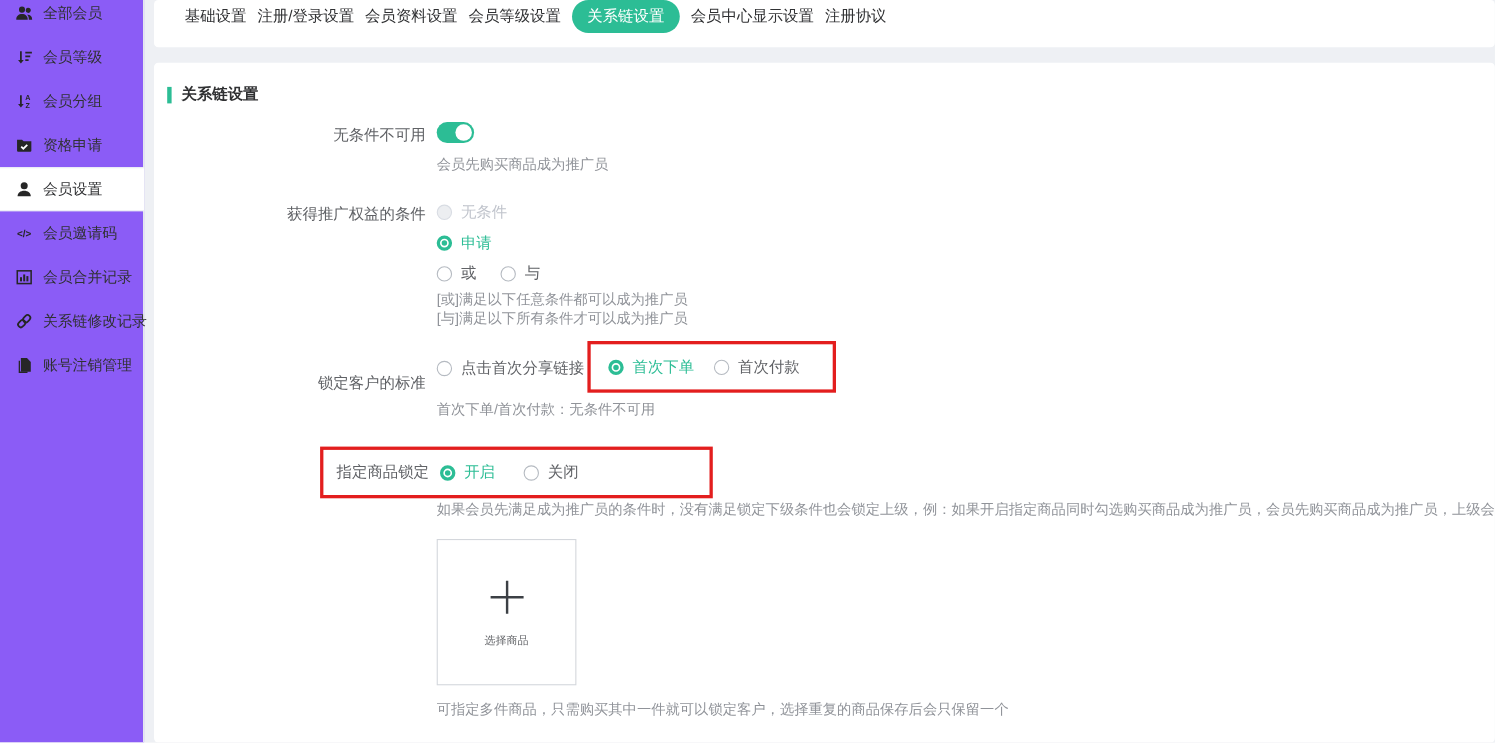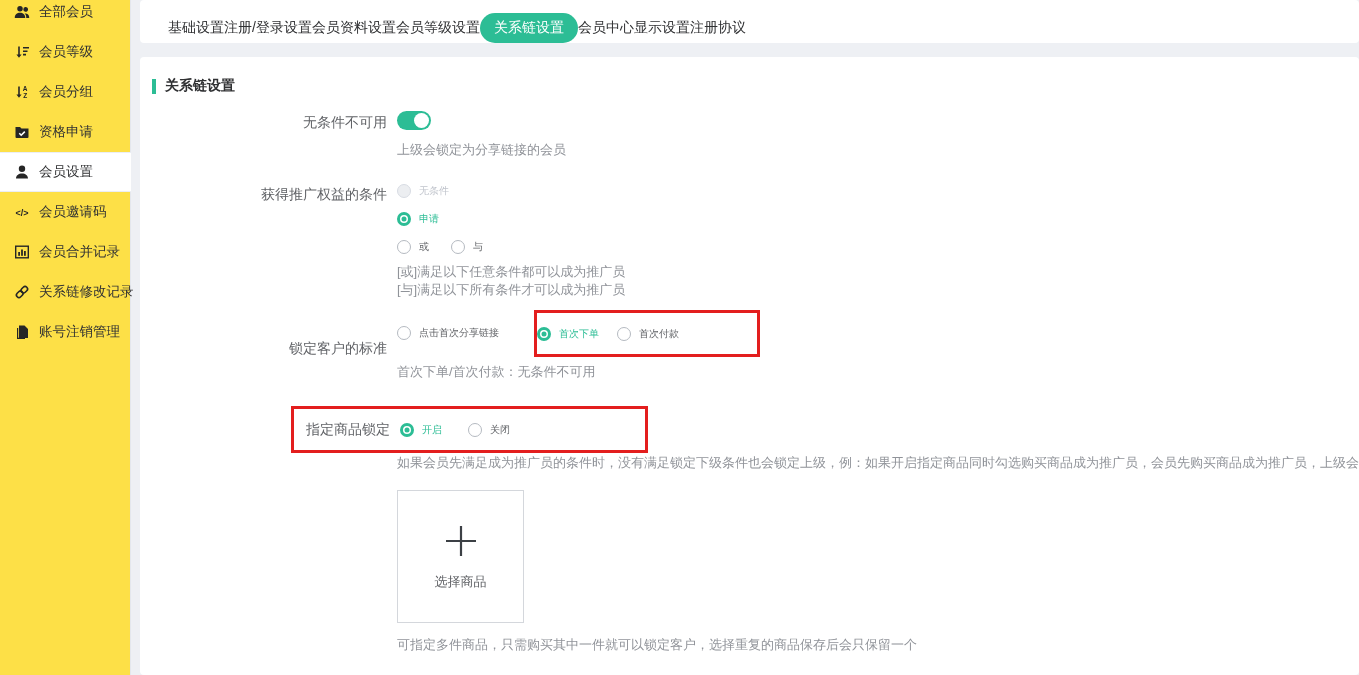--- a/index.html
+++ b/index.html
@@ -16,21 +16,21 @@
   body{
     font-family:"Liberation Sans","DejaVu Sans",sans-serif;
     background:#eef0f4;
     display:flex;
     font-size:14px;
     color:var(--txt);
   }
   
   .sidebar{
     width:131px;
-    background:#fde047;
+    background:#8b5cf6;
     border-right:1px solid var(--border);
     flex:0 0 131px;
     position:relative;
   }
   .side-nav{margin-top:-8px;}
   .side-item{
     height:40px;
     display:flex;
     align-items:center;
     gap:9px;
@@ -56,23 +56,23 @@
     flex-direction:column;
     padding-left:9px;
     background:#eef0f4;
     min-width:0;
   }
   .tabbar{
     height:43px;
     background:#fff;
     border-radius:4px;
     display:flex;
-    align-items:flex-end;
+    align-items:flex-start;
     padding-left:28px;
-    gap:0;
+    gap:10px;
     flex:0 0 43px;
   }
   .tab{
     color:var(--txt);
     cursor:pointer;
     padding:6px 0;
     white-space:nowrap;
   }
   .tab.active{
     background:var(--green);
@@ -100,53 +100,53 @@
   .hint{position:absolute;left:257px;font-size:13px;color:var(--hint);line-height:18px;white-space:nowrap;}
   
   .switch{
     position:absolute;left:257px;top:54px;
     width:34px;height:19px;border-radius:10px;background:var(--green);cursor:pointer;
   }
   .switch::after{
     content:'';position:absolute;right:2px;top:2px;width:15px;height:15px;border-radius:50%;background:#fff;
   }
   
-  .radio{display:inline-flex;align-items:center;gap:8px;font-size:10px;color:var(--label);cursor:pointer;white-space:nowrap;}
+  .radio{display:inline-flex;align-items:center;gap:8px;font-size:14px;color:var(--label);cursor:pointer;white-space:nowrap;}
   .rdot{width:14px;height:14px;border-radius:50%;border:1px solid #b5bac1;background:#fff;position:relative;flex:0 0 14px;}
   .radio.checked .rdot{border:3px solid var(--green);}
   .radio.checked .rdot::after{
     content:'';position:absolute;left:50%;top:50%;transform:translate(-50%,-50%);
     width:5px;height:5px;border-radius:50%;background:var(--green);
   }
   .radio.checked .radio-label{color:var(--green);}
   .radio.disabled .rdot{background:#eceef1;border-color:#d8dce3;}
   .radio.disabled .radio-label{color:var(--disabled);}
   .abs{position:absolute;}
   .radio-line{display:flex;align-items:center;}
   
   .redbox1{
     position:absolute;left:394px;top:253px;width:226px;height:47px;
     border:3px solid var(--red);
-    display:flex;align-items:center;gap:18px;
+    display:flex;align-items:center;padding-left:16px;gap:18px;
   }
   .redbox2{
     position:absolute;left:151px;top:349px;width:357px;height:47px;
     border:3px solid var(--red);
     display:flex;align-items:center;
   }
   .redbox2 .flabel2{
     width:96px;text-align:right;font-size:14px;color:var(--label);white-space:nowrap;
   }
   
   .picker{
     position:absolute;left:257px;top:433px;width:127px;height:133px;
     border:1px solid #d4d7dc;background:#fff;cursor:pointer;
     display:flex;flex-direction:column;align-items:center;justify-content:center;gap:14px;
   }
-  .picker-label{font-size:13px;color:var(--label);}
+  .picker-label{font-size:10px;color:var(--label);}
   svg{display:block;}
 </style>
 </head>
 <body>
 
 <aside class="sidebar">
   <nav class="side-nav">
 
     <div class="side-item">
       <span class="icon">
@@ -257,21 +257,21 @@
 
   <div class="content-card">
 
     <div class="section-header">
       <span class="section-bar"></span>
       <span class="section-title">关系链设置</span>
     </div>
 
     <div class="flabel" style="top:55px;">无条件不可用</div>
     <div class="switch"></div>
-    <div class="hint" style="top:84px;">上级会锁定为分享链接的会员</div>
+    <div class="hint" style="top:84px;">会员先购买商品成为推广员</div>
 
     <div class="flabel" style="top:127px;padding-left:36px;">获得推广权益的条件</div>
 
     <div class="abs radio-line" style="left:257px;top:127px;">
       <span class="radio disabled">
         <span class="rdot"></span>
         <span class="radio-label">无条件</span>
       </span>
     </div>
 

